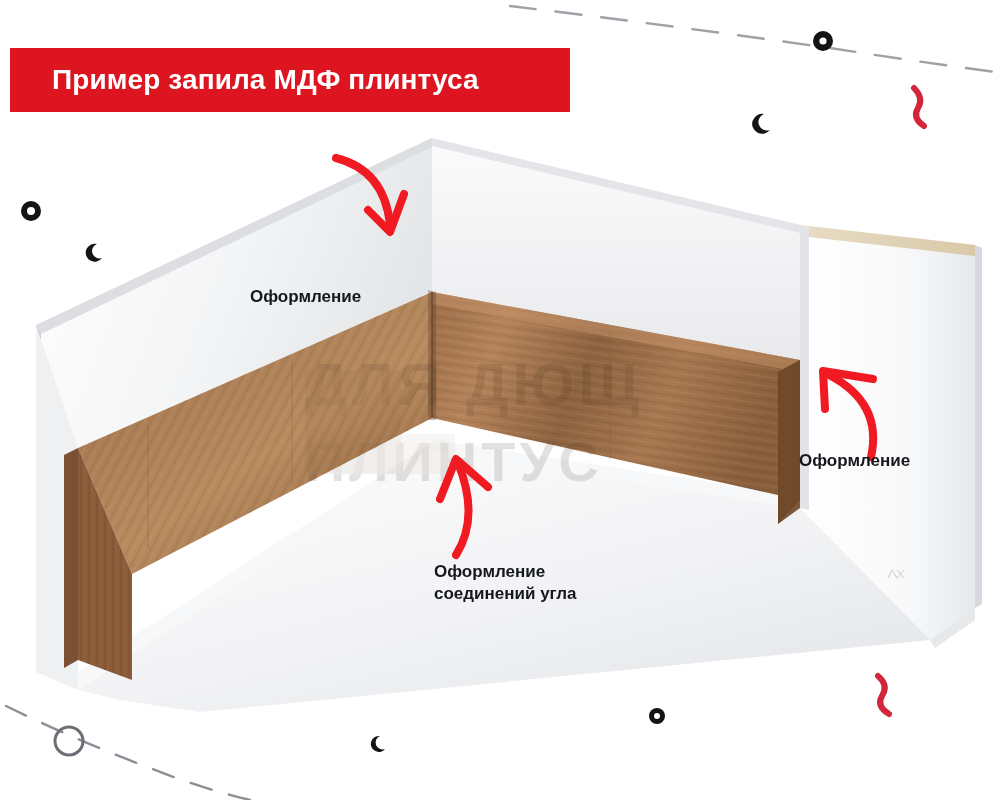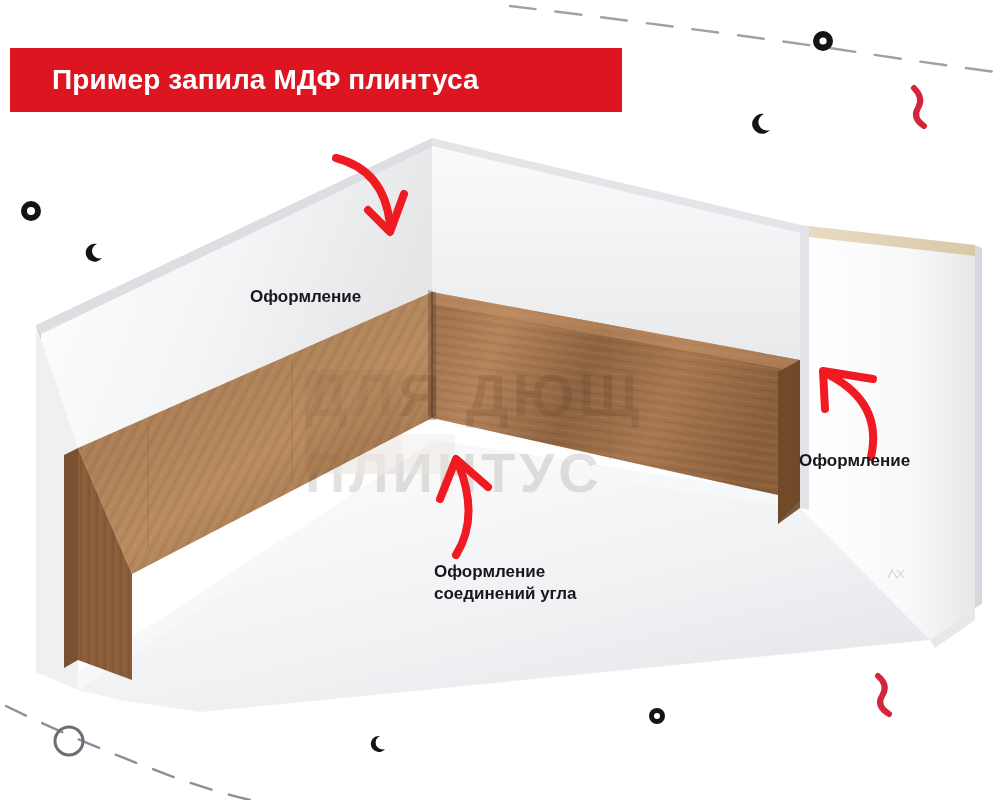--- a/index.html
+++ b/index.html
@@ -4,21 +4,21 @@
 <style>
   html,body{margin:0;padding:0;background:#fff;}
   body{width:1000px;height:800px;overflow:hidden;font-family:"Liberation Sans",sans-serif;}
   #stage{position:relative;width:1000px;height:800px;background:#ffffff;overflow:hidden;}
 
   
   .doodle-layer{position:absolute;inset:0;pointer-events:none;}
 
   
   #title-banner{
-    position:absolute;left:10px;top:48px;width:612px;height:64px;
+    position:absolute;left:10px;top:48px;width:560px;height:64px;
     background:#DD1520;display:flex;align-items:center;z-index:40;
   }
   #title-banner .txt{
     color:#fff;font-size:28px;font-weight:bold;letter-spacing:.1px;
     padding-left:42px;white-space:nowrap;font-family:"Liberation Sans",sans-serif;
   }
 
   
   #photo{position:absolute;left:0;top:0;width:1000px;height:800px;z-index:10;}
 
@@ -39,21 +39,21 @@
 
   
   #watermark{
     position:absolute;left:305px;top:352px;width:520px;height:150px;z-index:30;
     opacity:.13;pointer-events:none;
   }
   #watermark .wm-line{
     font-family:"Liberation Sans",sans-serif;font-weight:bold;
     color:#3a2a1c;letter-spacing:4px;
   }
-  #wm-1{font-size:60px;line-height:66px;margin-top:11px;}
+  #wm-1{font-size:60px;line-height:66px;}
   #wm-2{font-size:56px;line-height:60px;margin-top:14px;}
   #wm-block{
     position:absolute;left:0;top:18px;width:96px;height:104px;background:#6b4a30;
     opacity:.55;
   }
   #wm-block2{
     position:absolute;left:0;top:82px;width:150px;height:40px;background:#6b4a30;opacity:.4;
   }
   .mini-logo{
     position:absolute;left:884px;top:566px;width:26px;height:18px;z-index:35;opacity:.45;

